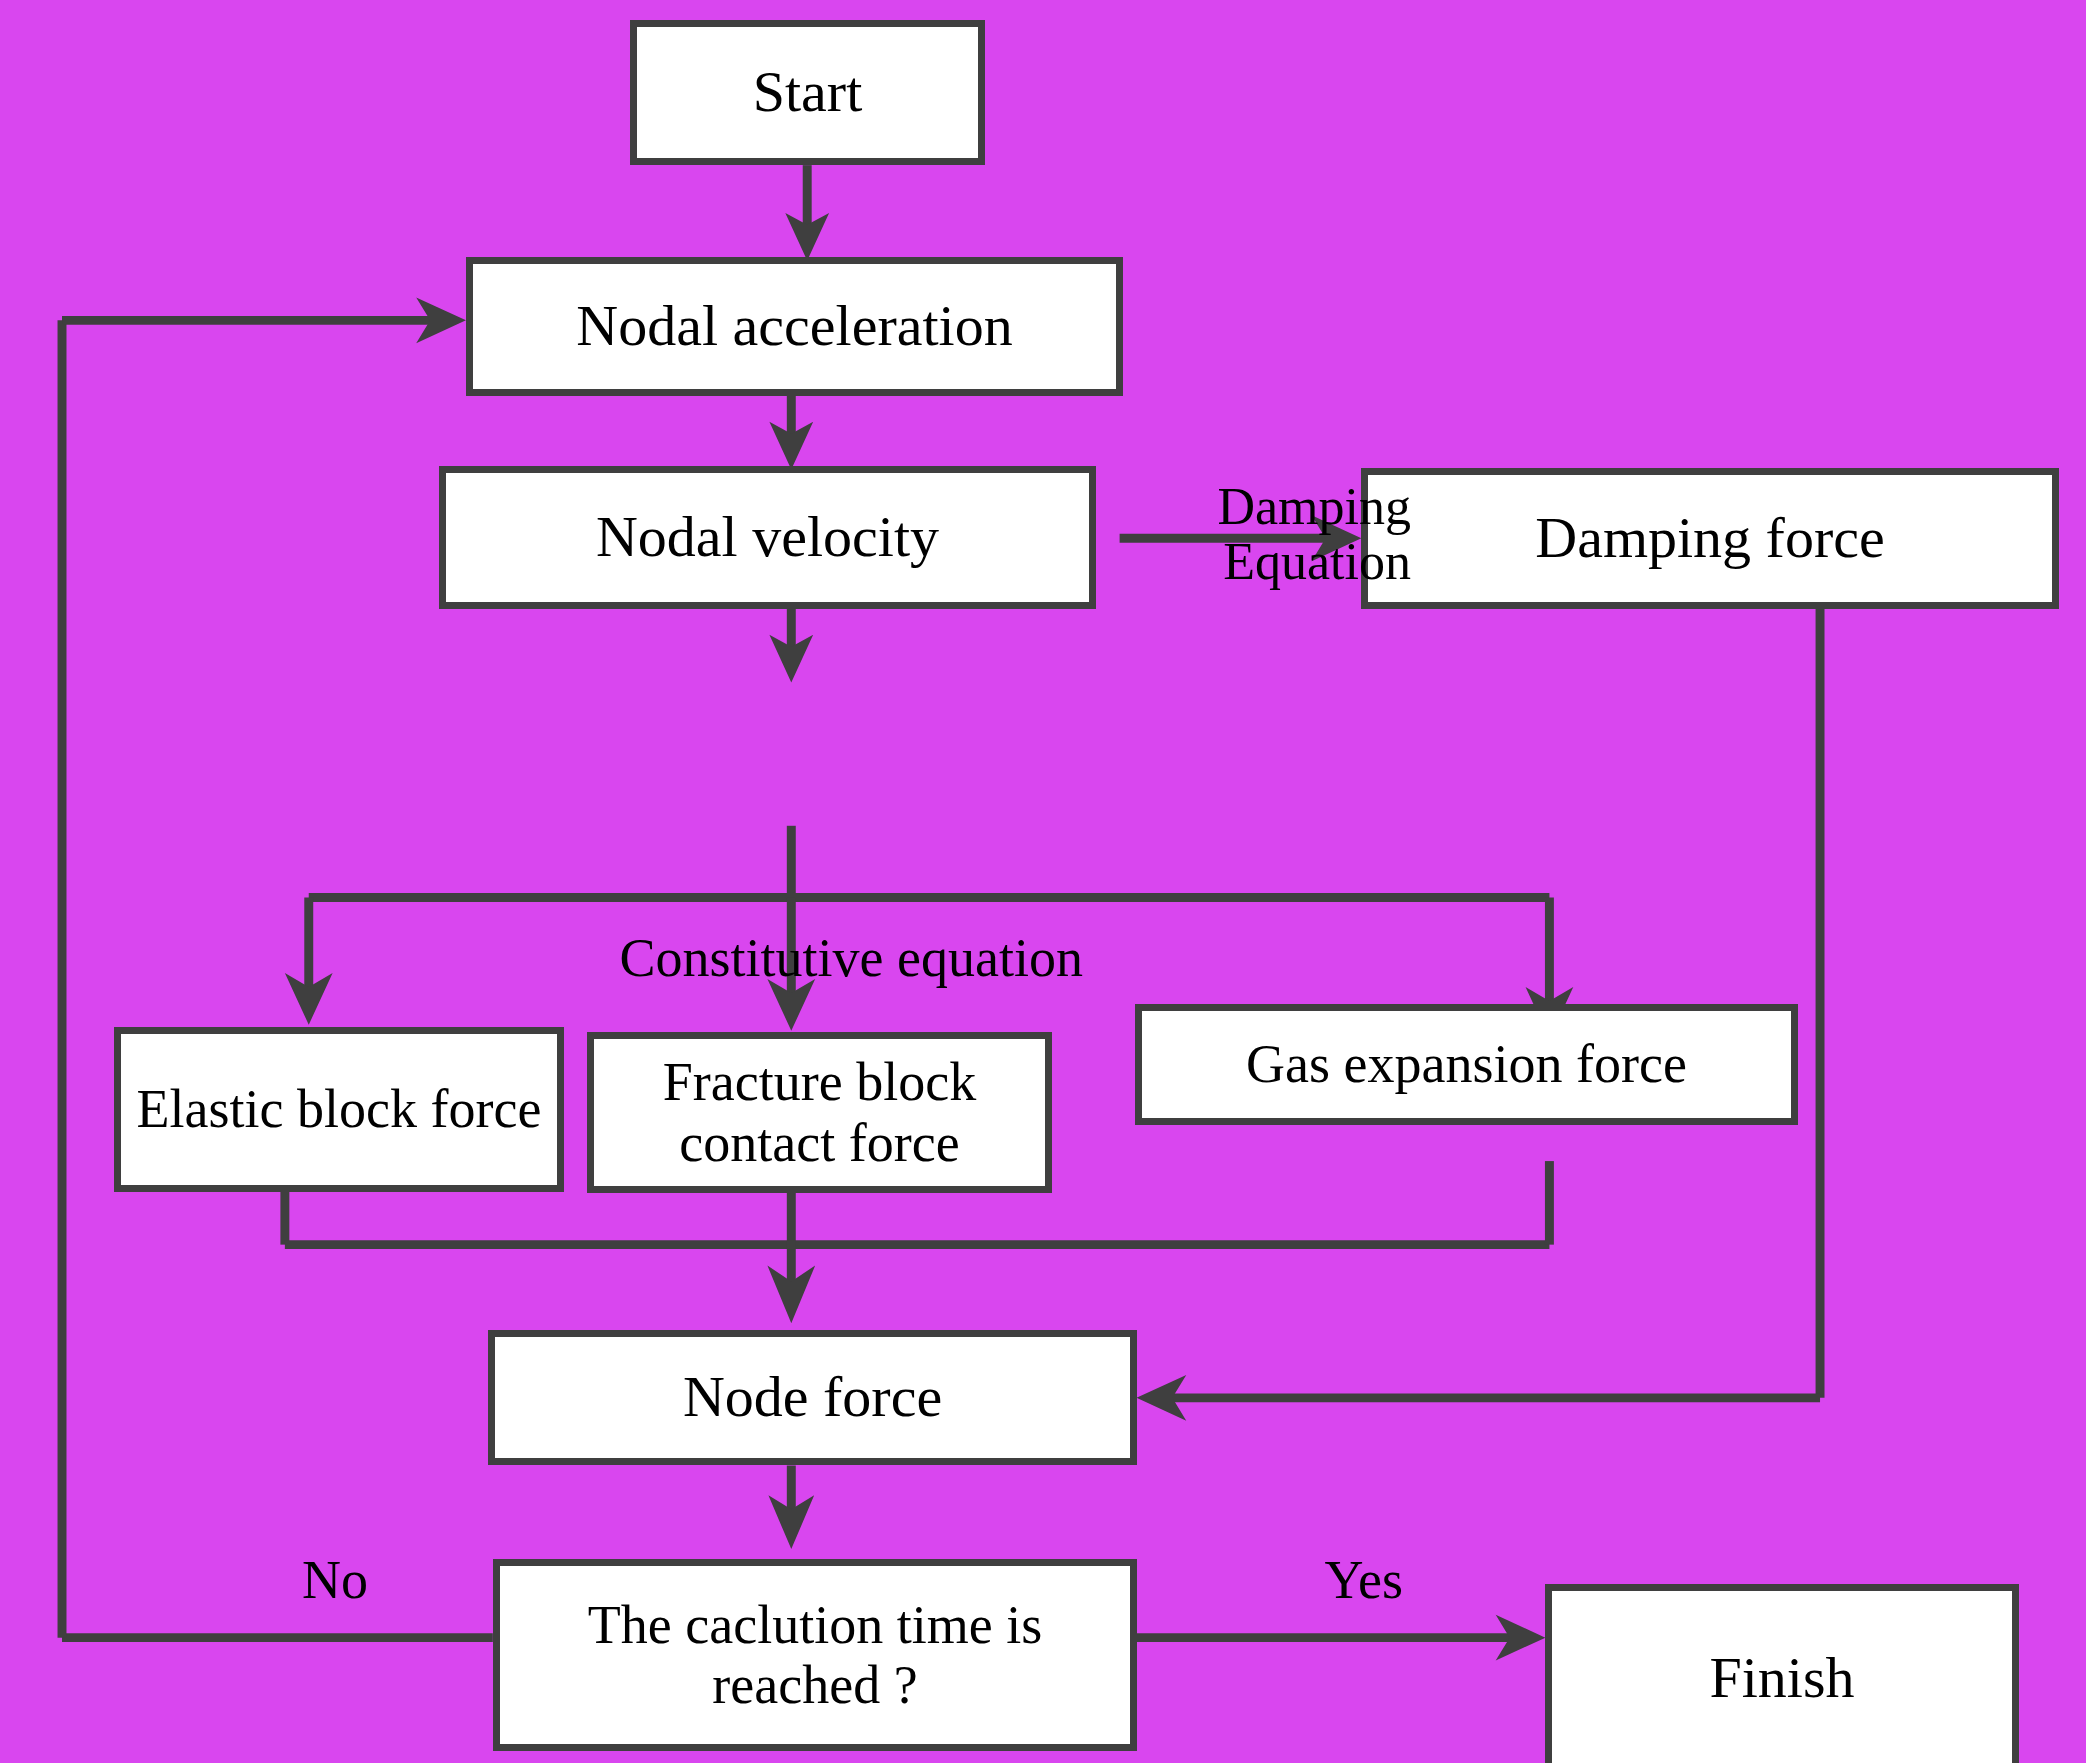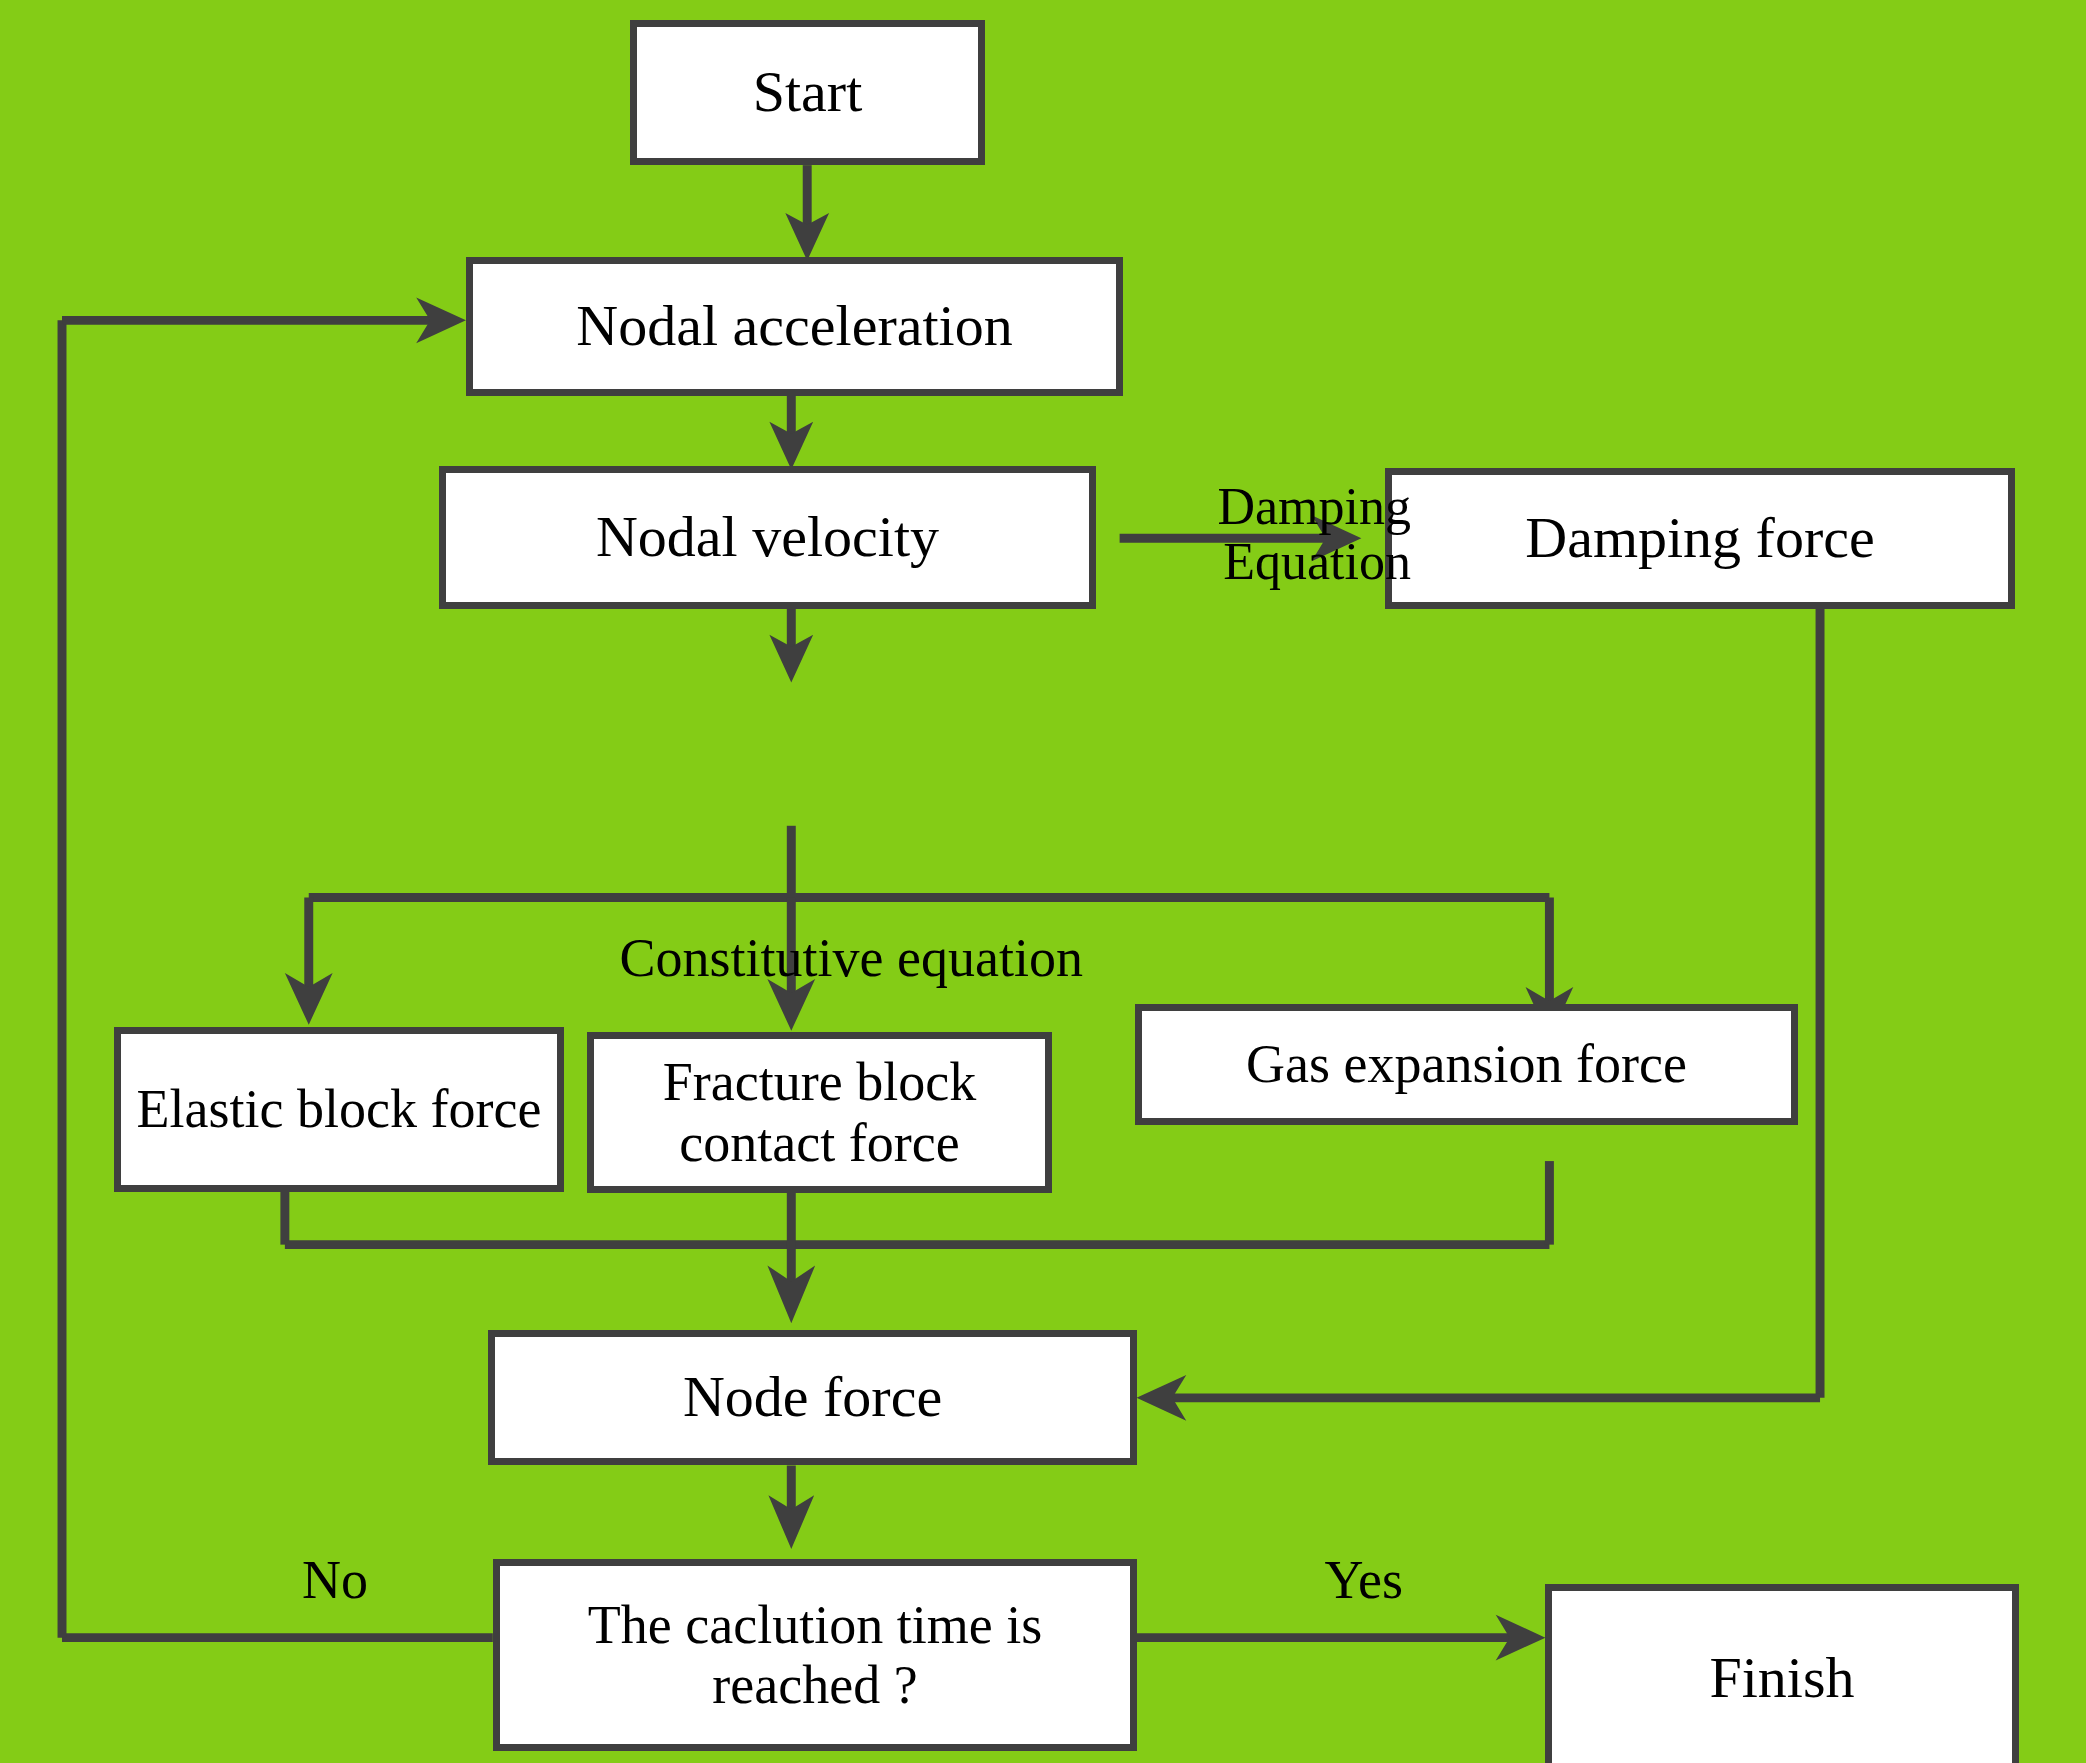--- a/index.html
+++ b/index.html
@@ -1,19 +1,19 @@
 <!DOCTYPE html>
 <html><head>
 <meta charset="utf-8">
 <style>
   html,body{margin:0;padding:0;background:#ffffff;}
   #stage{
     position:relative;
     width:2087px;height:1763px;
-    background:#84cc16;
+    background:#d946ef;
     font-family:"Liberation Serif","DejaVu Serif",serif;
     overflow:hidden;
   }
   .node{
     position:absolute;
     box-sizing:border-box;
     border:7px solid #3f3f3f;
     background:#ffffff;
     display:flex;
     align-items:center;
@@ -128,21 +128,21 @@
   </div>
 
   <div class="node" style="left:466px;top:257px;width:657px;height:139px;font-size:58px;">
     <span>Nodal acceleration</span>
   </div>
 
   <div class="node" style="left:439px;top:466px;width:657px;height:143px;font-size:58px;">
     <span>Nodal velocity</span>
   </div>
 
-  <div class="node" style="left:1361px;top:468px;width:630px;height:141px;font-size:58px;margin-left:24px;">
+  <div class="node" style="left:1361px;top:468px;width:698px;height:141px;font-size:58px;">
     <span>Damping force</span>
   </div>
 
 
   <div class="node" style="left:114px;top:1027px;width:450px;height:165px;font-size:54px;">
     <span>Elastic block force</span>
   </div>
 
   <div class="node" style="left:587px;top:1032px;width:465px;height:161px;font-size:54px;">
     <span>Fracture block contact force</span>

